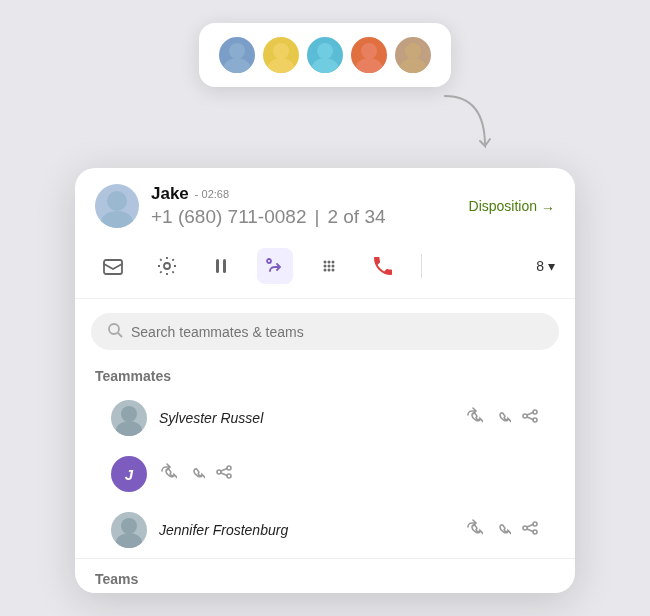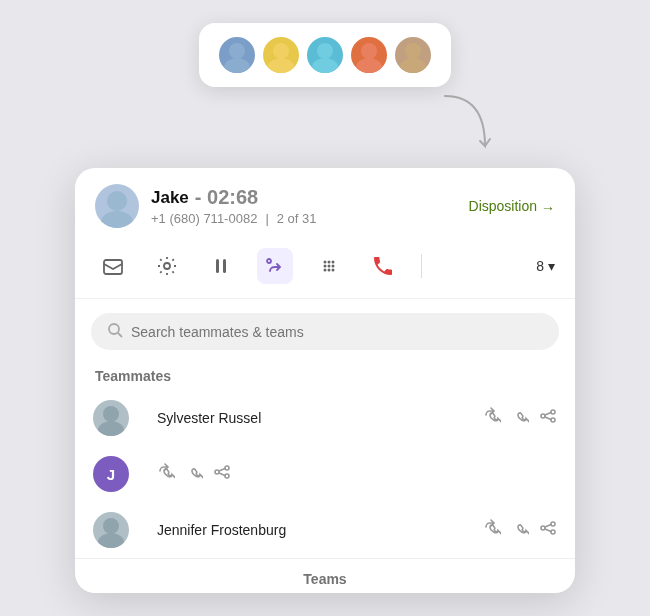--- a/index.html
+++ b/index.html
@@ -102,26 +102,26 @@
       font-size: 17px;
       font-weight: 700;
       color: #111;
       display: flex;
       align-items: center;
       gap: 6px;
     }
 
     .call-timer {
       color: #888;
-      font-weight: 700;
-      font-size: 20px;
+      font-weight: 400;
+      font-size: 11px;
     }
 
     .call-sub {
-      font-size: 13px;
+      font-size: 19px;
       color: #888;
       margin-top: 2px;
       display: flex;
       align-items: center;
       gap: 8px;
     }
 
     .disposition-btn {
       font-size: 14px;
       color: #4d7c0f;
@@ -216,22 +216,23 @@
       font-size: 14px;
       font-weight: 700;
       color: #737373;
       padding: 8px 20px 6px;
     }
 
     
     .contact-row {
       display: flex;
       align-items: center;
-      padding: 10px 18px;
-      gap: 28px;
+      padding: 10px 36px;
+      gap: 12px;
+      font-style: italic;
     }
 
     .contact-avatar {
       width: 36px;
       height: 36px;
       border-radius: 50%;
       overflow: hidden;
       display: flex;
       align-items: center;
       justify-content: center;
@@ -256,21 +257,20 @@
 
     .action-icon {
       color: #999;
       font-size: 16px;
       cursor: pointer;
     }
 
     .teams-section {
       border-top: 1px solid #eee;
       padding-top: 4px;
-      text-align: center;
     }
   </style>
 </head>
 <body>
 
 <div class="scene">
 
   <div class="avatar-card">
     <div class="avatar avatar-1">
       <svg width="36" height="36" viewBox="0 0 36 36">
@@ -318,21 +318,21 @@
           </svg>
       </div>
       <div class="call-info">
         <div class="call-name">
           <span>Jake</span>
           <span class="call-timer"> - 02:68</span>
         </div>
         <div class="call-sub">
           <span>+1 (680) 711-0082</span>
           <span>|</span>
-          <span><span>2 of 31</span></span>
+          <span><span>2 of 34</span></span>
         </div>
       </div>
       <div class="disposition-btn">
         <span>Disposition</span>
         <span>→</span>
       </div>
     </div>
 
     <div class="toolbar">
       <div class="tool-btn">

